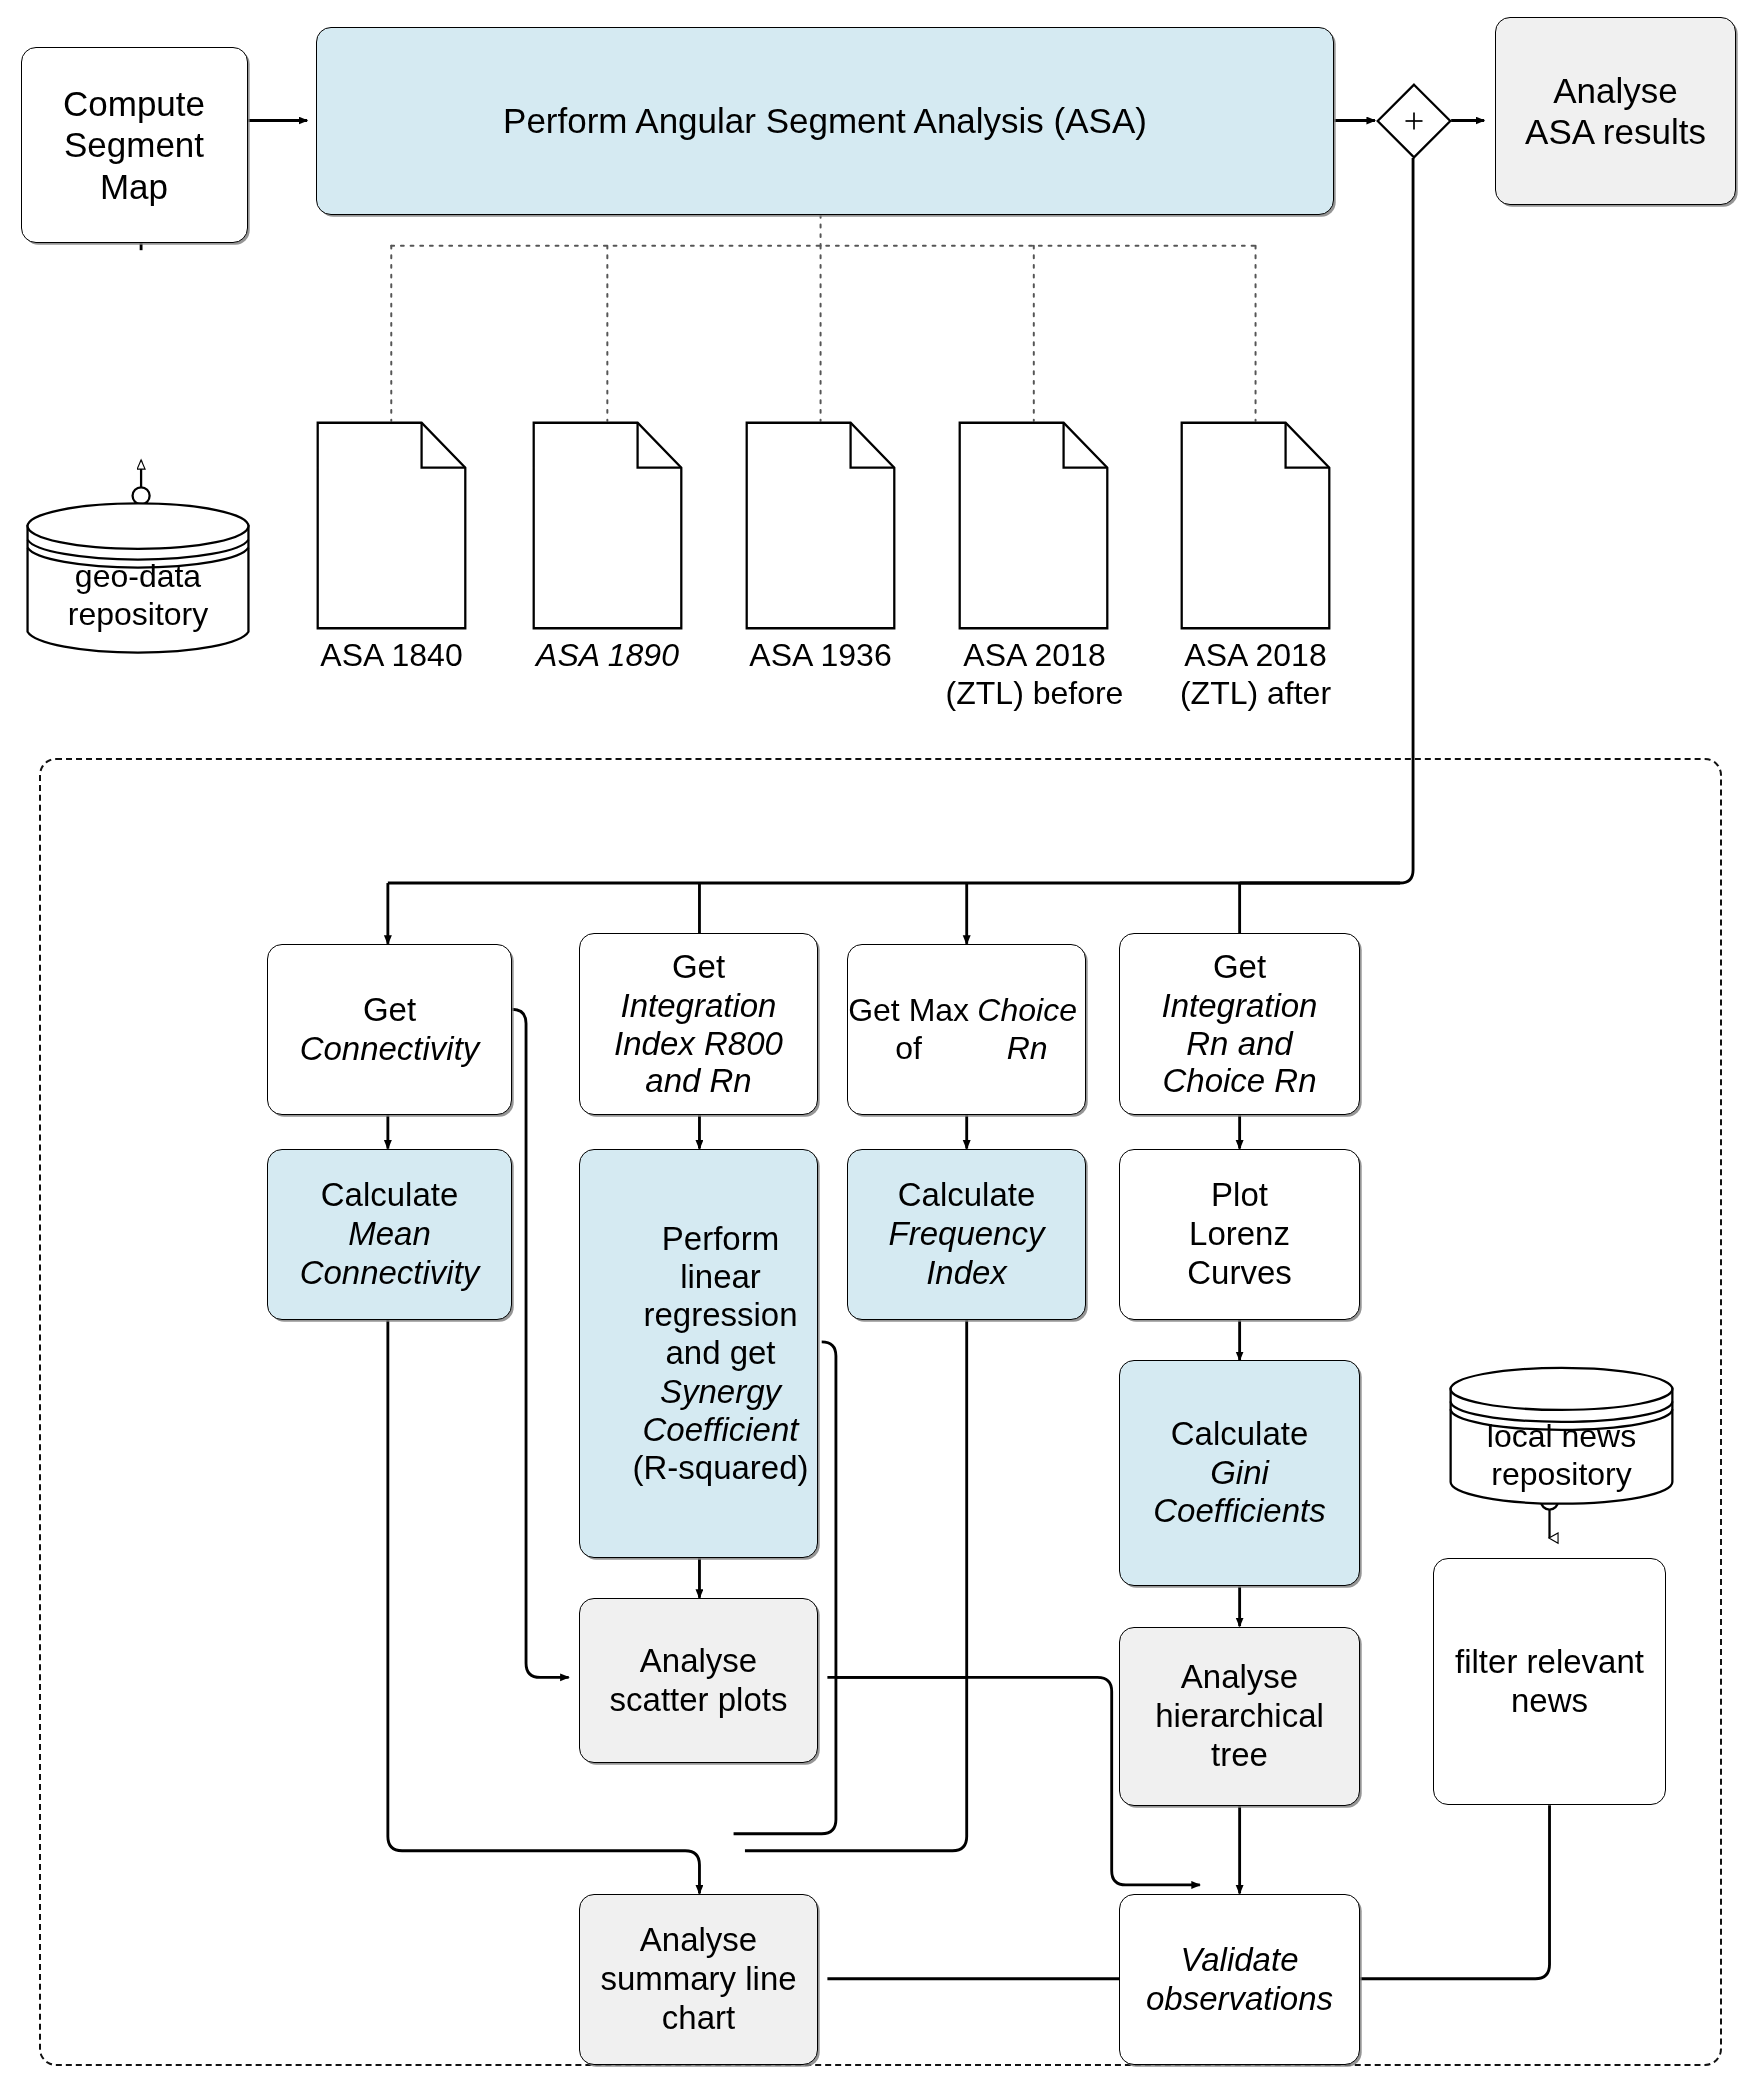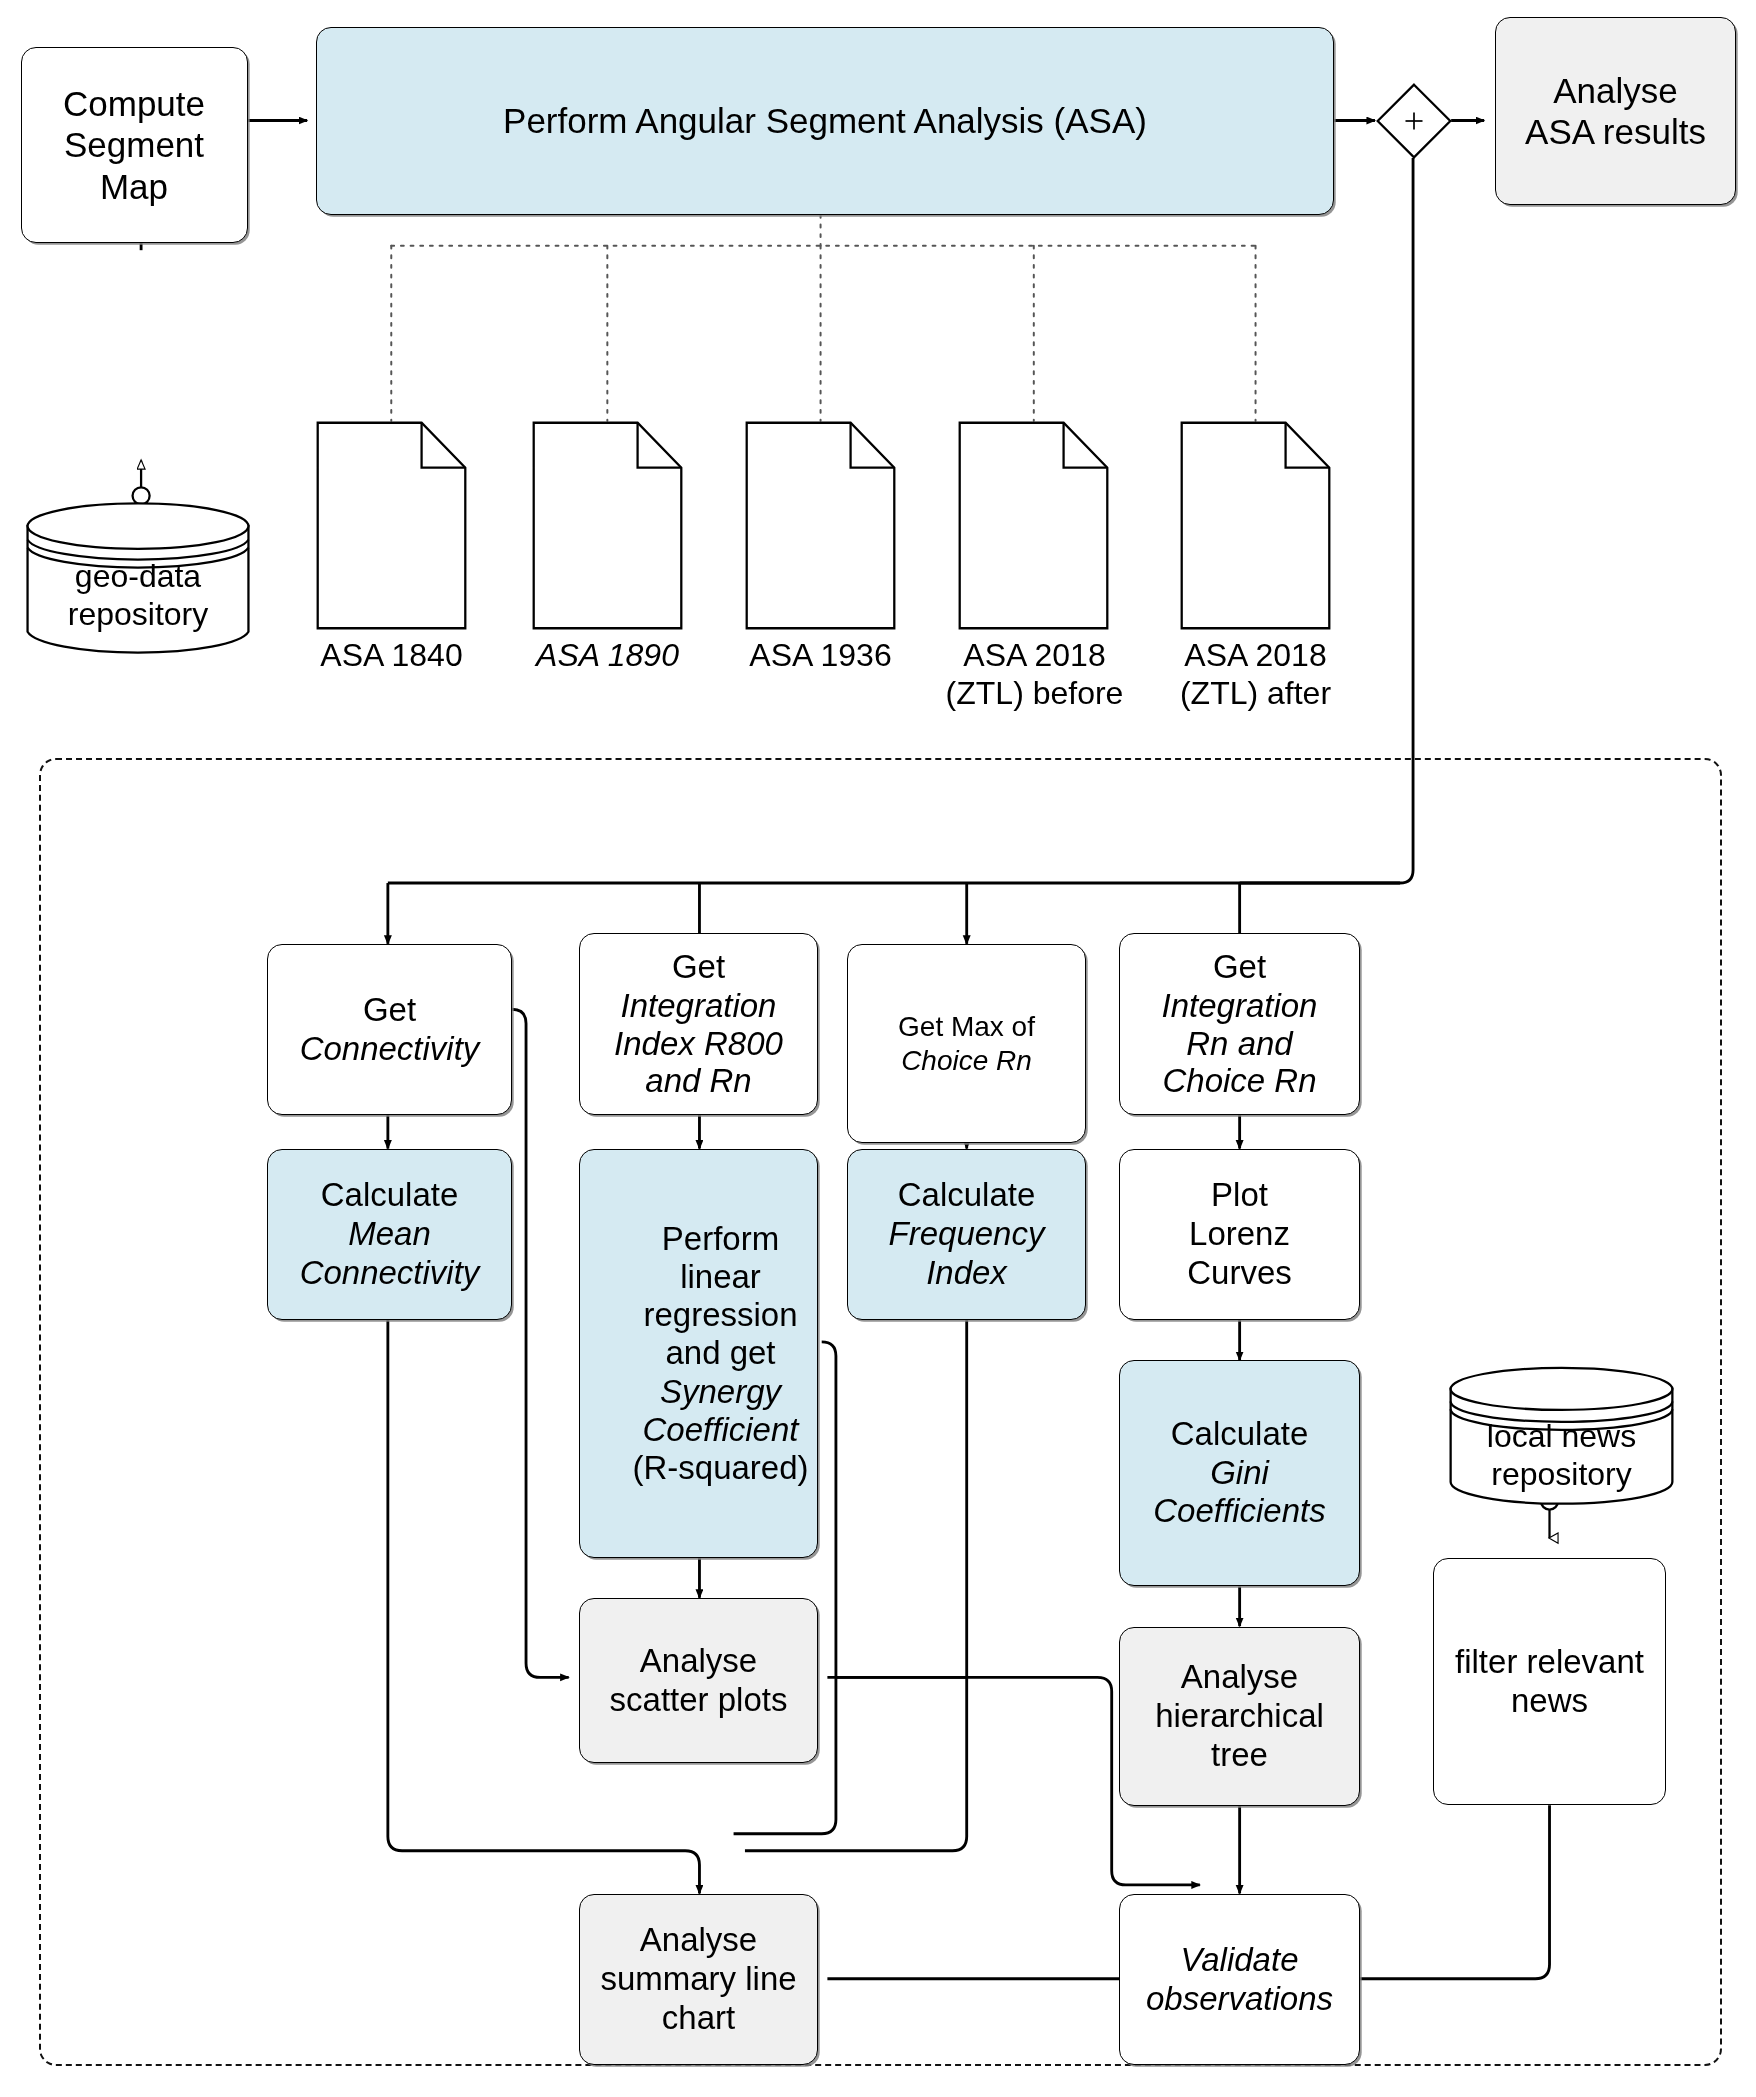--- a/index.html
+++ b/index.html
@@ -220,21 +220,21 @@
     <span class="it" style="white-space:pre-line">Connectivity</span>
   </div>
 
   <div class="node rounded fill-white shadow" style="left:579px;top:933px;width:239px;height:182px;font-size:33px;flex-direction:column;">
     <span>Get</span>
     <span class="it" style="white-space:pre-line;line-height:1.15">Integration
 Index R800
 and Rn</span>
   </div>
 
-  <div class="node rounded fill-white shadow" style="left:847px;top:944px;width:239px;height:199px;font-size:28px;flex-direction:column;">
+  <div class="node rounded fill-white shadow" style="left:847px;top:944px;width:239px;height:171px;font-size:32px;flex-direction:row;">
     <span>Get Max of</span>
     <span class="it" style="white-space:pre-line">Choice Rn</span>
   </div>
 
   <div class="node rounded fill-white shadow" style="left:1119px;top:933px;width:241px;height:182px;font-size:33px;flex-direction:column;">
     <span>Get</span>
     <span class="it" style="white-space:pre-line;line-height:1.15">Integration
 Rn and
 Choice Rn</span>
   </div>

